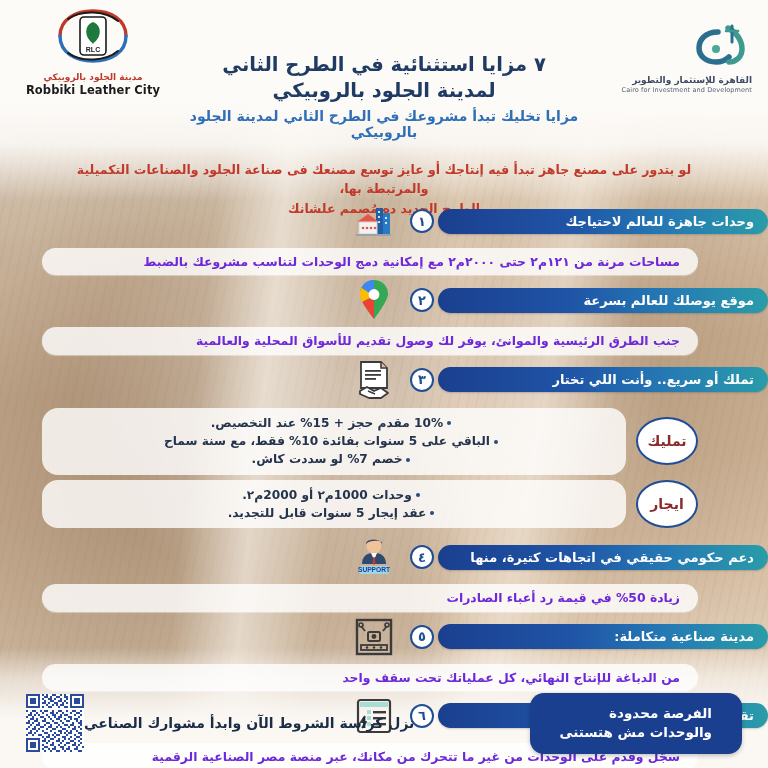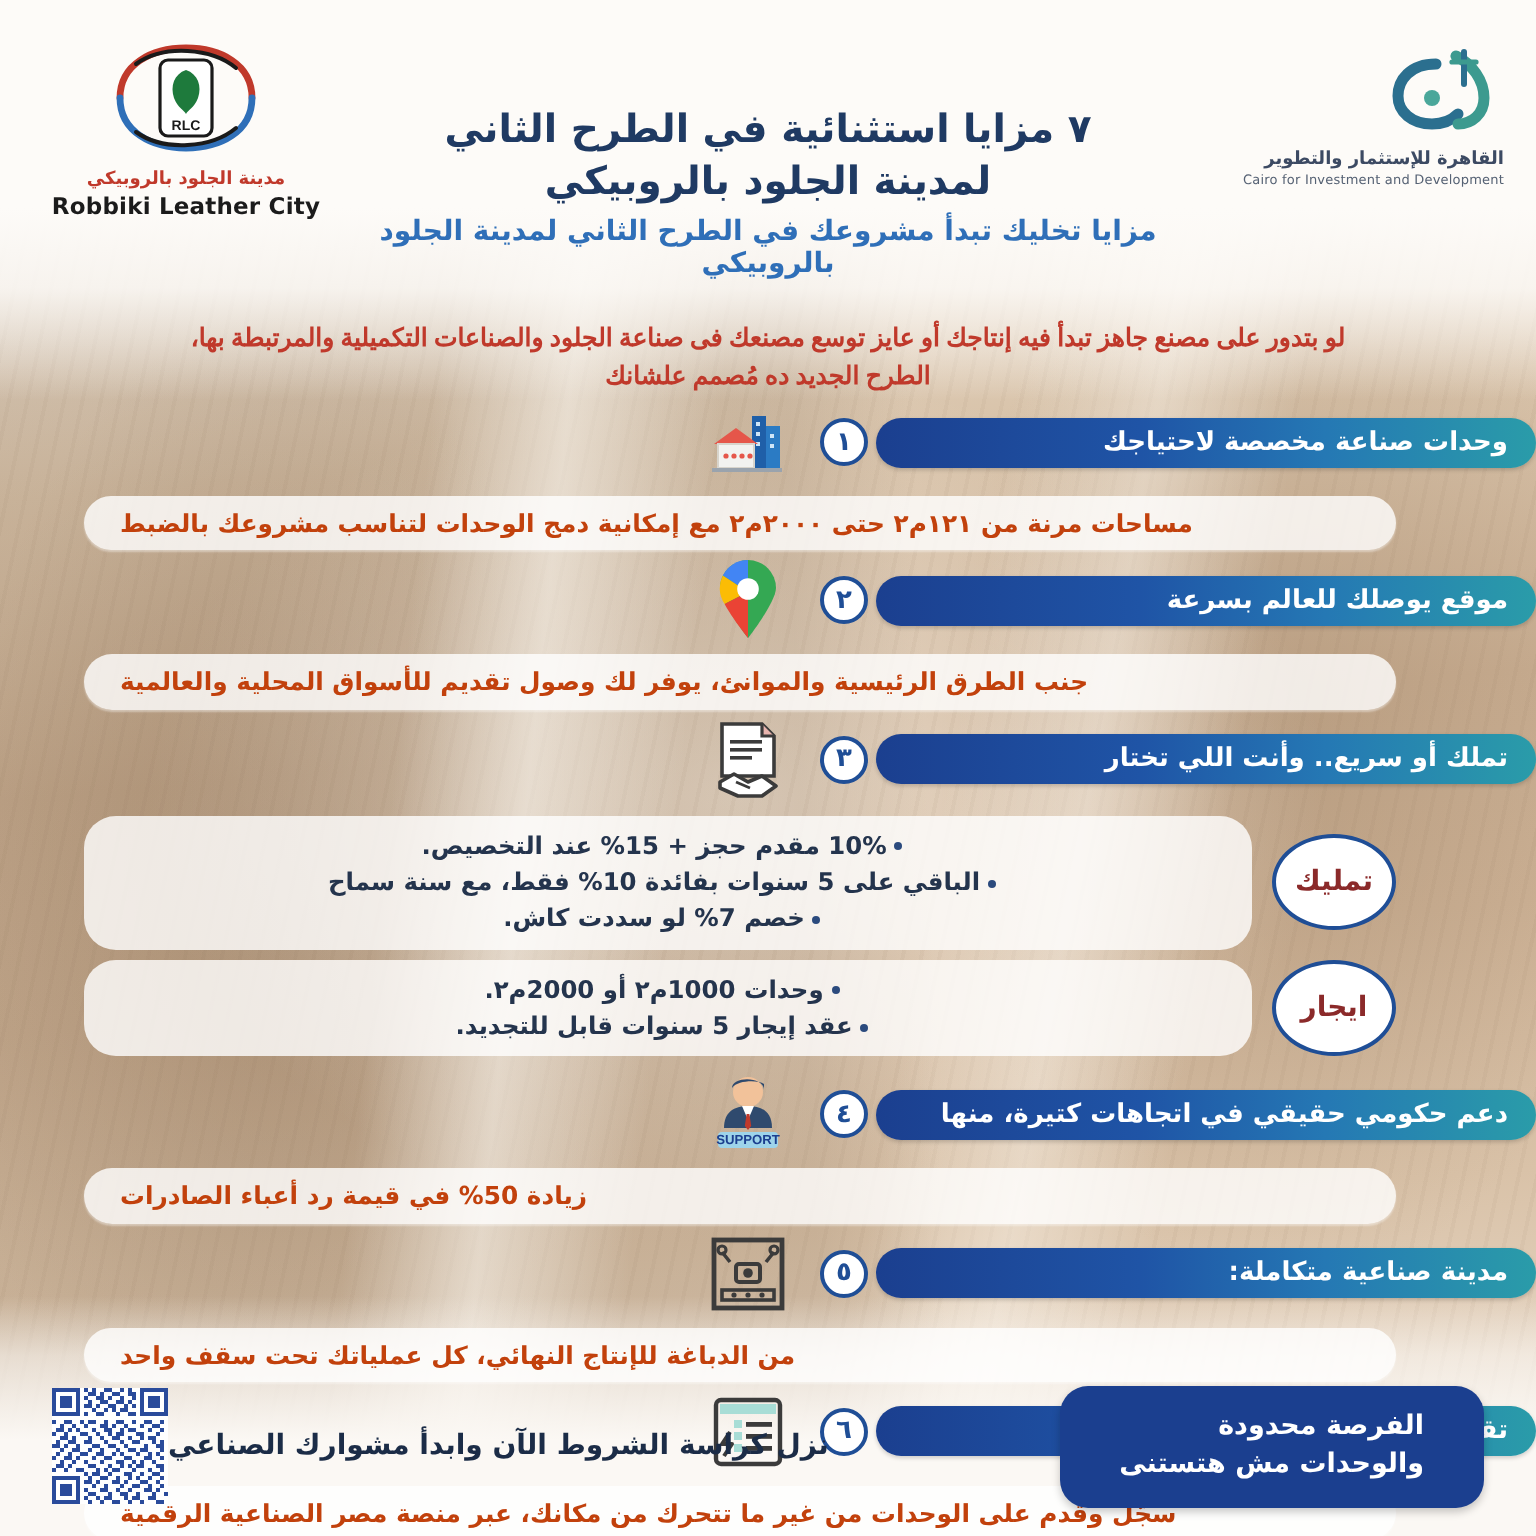--- a/index.html
+++ b/index.html
@@ -39,21 +39,21 @@
     position:absolute; left:0; right:0; bottom:0; height:120px;
     background:linear-gradient(0deg,#fbf8f4 0%,#fbf8f4 40%,rgba(251,248,244,.6) 75%,rgba(251,248,244,0) 100%);
   }
 
   
   #content { position:relative; z-index:2; width:768px; height:768px; }
 
   
   .header { position:relative; height:150px; }
 
-  .logo-left { position:absolute; left:18px; top:18px; width:150px; text-align:center; }
+  .logo-left { position:absolute; left:18px; top:5px; width:150px; text-align:center; }
   .logo-right { position:absolute; right:16px; top:22px; width:140px; text-align:right; }
 
   .rlc-mark { width:86px; height:62px; margin:0 auto; }
   .rlc-ar {
     font-size:9px; color:#c0392b; letter-spacing:.3px;
     margin-top:1px; font-weight:700; direction:rtl;
   }
   .rlc-en {
     font-size:11.5px; color:#1b1b1b; font-weight:700;
     letter-spacing:.1px; margin-top:1px; direction:ltr;
@@ -73,21 +73,21 @@
   }
   .title-sub {
     font-size:14px; font-weight:700; color:#2f6fb8;
     margin-top:5px; letter-spacing:-.2px;
   }
 
   .intro {
     position:absolute; left:0; right:0; top:160px;
     text-align:center; padding:0 48px;
     font-size:12.5px; font-weight:700; color:#c0392b;
-    line-height:1.55; letter-spacing:-.2px;font-family:Liberation Serif, serif;
+    line-height:1.55; letter-spacing:-.2px;
   }
 
   
   .rows { position:relative; padding:6px 0 0 0; }
 
   .feature { position:relative; margin-bottom:2px; }
 
   .frow { display:flex; align-items:center; justify-content:flex-start; }
 
   
@@ -118,22 +118,22 @@
     font-size:13px; font-weight:700; letter-spacing:-.2px;
     box-shadow:0 1px 2px rgba(0,0,0,.18);
     max-width:330px;
   }
 
   .detail-pill {
     background:rgba(255,255,255,.80);
     border-radius:16px;
     margin:4px 70px 0 42px;
     padding:5px 18px;
-    font-size:12.4px; color:#c2410c; font-weight:600;
-    text-align:left; line-height:1.4;
+    font-size:12.4px; color:#6d28d9; font-weight:600;
+    text-align:right; line-height:1.4;
     letter-spacing:-.2px;
     box-shadow:0 1px 1px rgba(255,255,255,.4);
   }
 
   
   .option-block { display:flex; align-items:center; margin:5px 70px 0 42px; }
   .option-badge {
     width:62px; min-width:62px; height:48px;
     border-radius:50%;
     background:#ffffff; border:2.5px solid #1f4e96;
@@ -223,21 +223,21 @@
   <div class="intro">
     <div>لو بتدور على مصنع جاهز تبدأ فيه إنتاجك أو عايز توسع مصنعك فى صناعة الجلود والصناعات التكميلية والمرتبطة بها،</div>
     <div>الطرح الجديد ده مُصمم علشانك</div>
   </div>
 
   <div class="rows" style="margin-top:42px;">
 
     <div class="feature">
       <div class="frow">
         <div class="head-pill">
-          <span>وحدات صناعة مخصصة لاحتياجك</span>
+          <span>وحدات جاهزة للعالم لاحتياجك</span>
         </div>
         <div class="num-cell">
           <div class="num-circle">١</div>
         </div>
         <div class="icon-cell">
           <svg width="40" height="34" viewBox="0 0 40 34">
             <rect x="22" y="4" width="7" height="26" fill="#1f5fa8"></rect>
             <rect x="29" y="9" width="7" height="21" fill="#2b7bc4"></rect>
             <rect x="24" y="7" width="2" height="2" fill="#cfe5f7"></rect>
               <rect x="24" y="12" width="2" height="2" fill="#cfe5f7"></rect>

